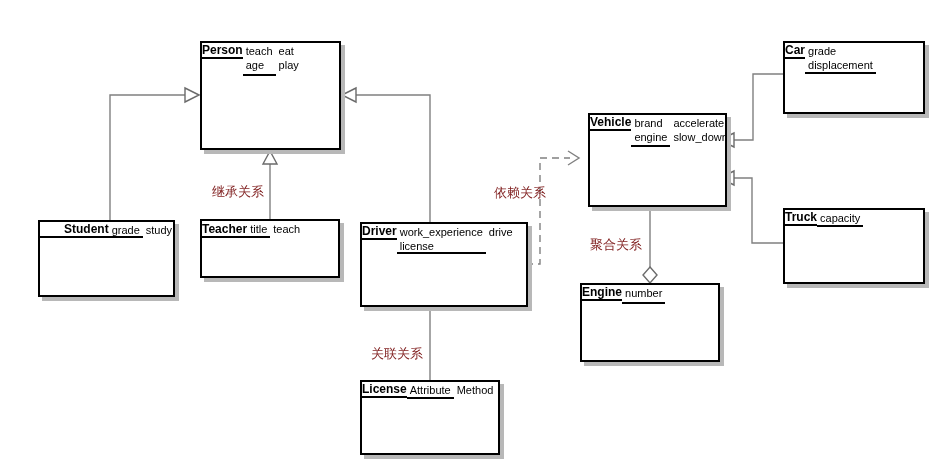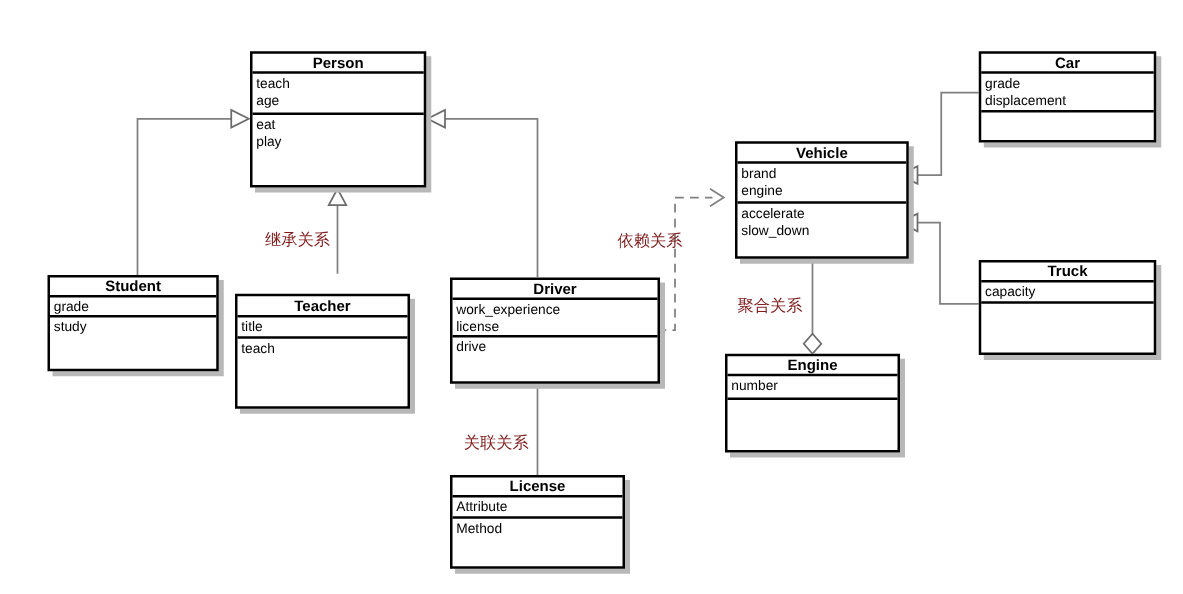--- a/index.html
+++ b/index.html
@@ -6,21 +6,21 @@
   html,body { background:#ffffff; }
   body { font-family:"Liberation Sans", sans-serif; }
   .canvas {
     position:relative; width:946px; height:475px;
     background:#ffffff; overflow:hidden;
   }
   .uml-class {
     position:absolute; background:#ffffff;
     border:2px solid #000000;
     box-shadow:4px 4px 0 #b8b8b8;
-    display:flex; flex-direction:column;
+    display:flex; 
   }
   .uml-title {
     font-weight:bold; font-size:12px; color:#000;
     border-bottom:2px solid #000000;
     display:flex; align-items:center; justify-content:center;
     flex:0 0 auto;
   }
   .uml-attrs {
     border-bottom:2px solid #000000;
     font-size:11px; color:#000; line-height:14px;
@@ -84,30 +84,30 @@
       <div>teach</div>
       <div>age</div>
     </div>
     <div class="uml-methods">
       <div>eat</div>
       <div>play</div>
     </div>
   </div>
 
   <div class="uml-class" style="left:38px;top:220px;width:137px;height:77px;">
-    <div class="uml-title" style="height:16px;">Student</div>
+    <div class="uml-title" style="height:16px;padding-left:24px;">Student</div>
     <div class="uml-attrs" style="height:16px;">
       <div>grade</div>
     </div>
     <div class="uml-methods">
       <div>study</div>
     </div>
   </div>
 
-  <div class="uml-class" style="left:188px;top:219px;width:140px;height:92px;margin-top:16px;">
+  <div class="uml-class" style="left:200px;top:219px;width:140px;height:59px;">
     <div class="uml-title" style="height:17px;">Teacher</div>
     <div class="uml-attrs" style="height:17px;">
       <div>title</div>
     </div>
     <div class="uml-methods">
       <div>teach</div>
     </div>
   </div>
 
   <div class="uml-class" style="left:360px;top:222px;width:168px;height:85px;">

